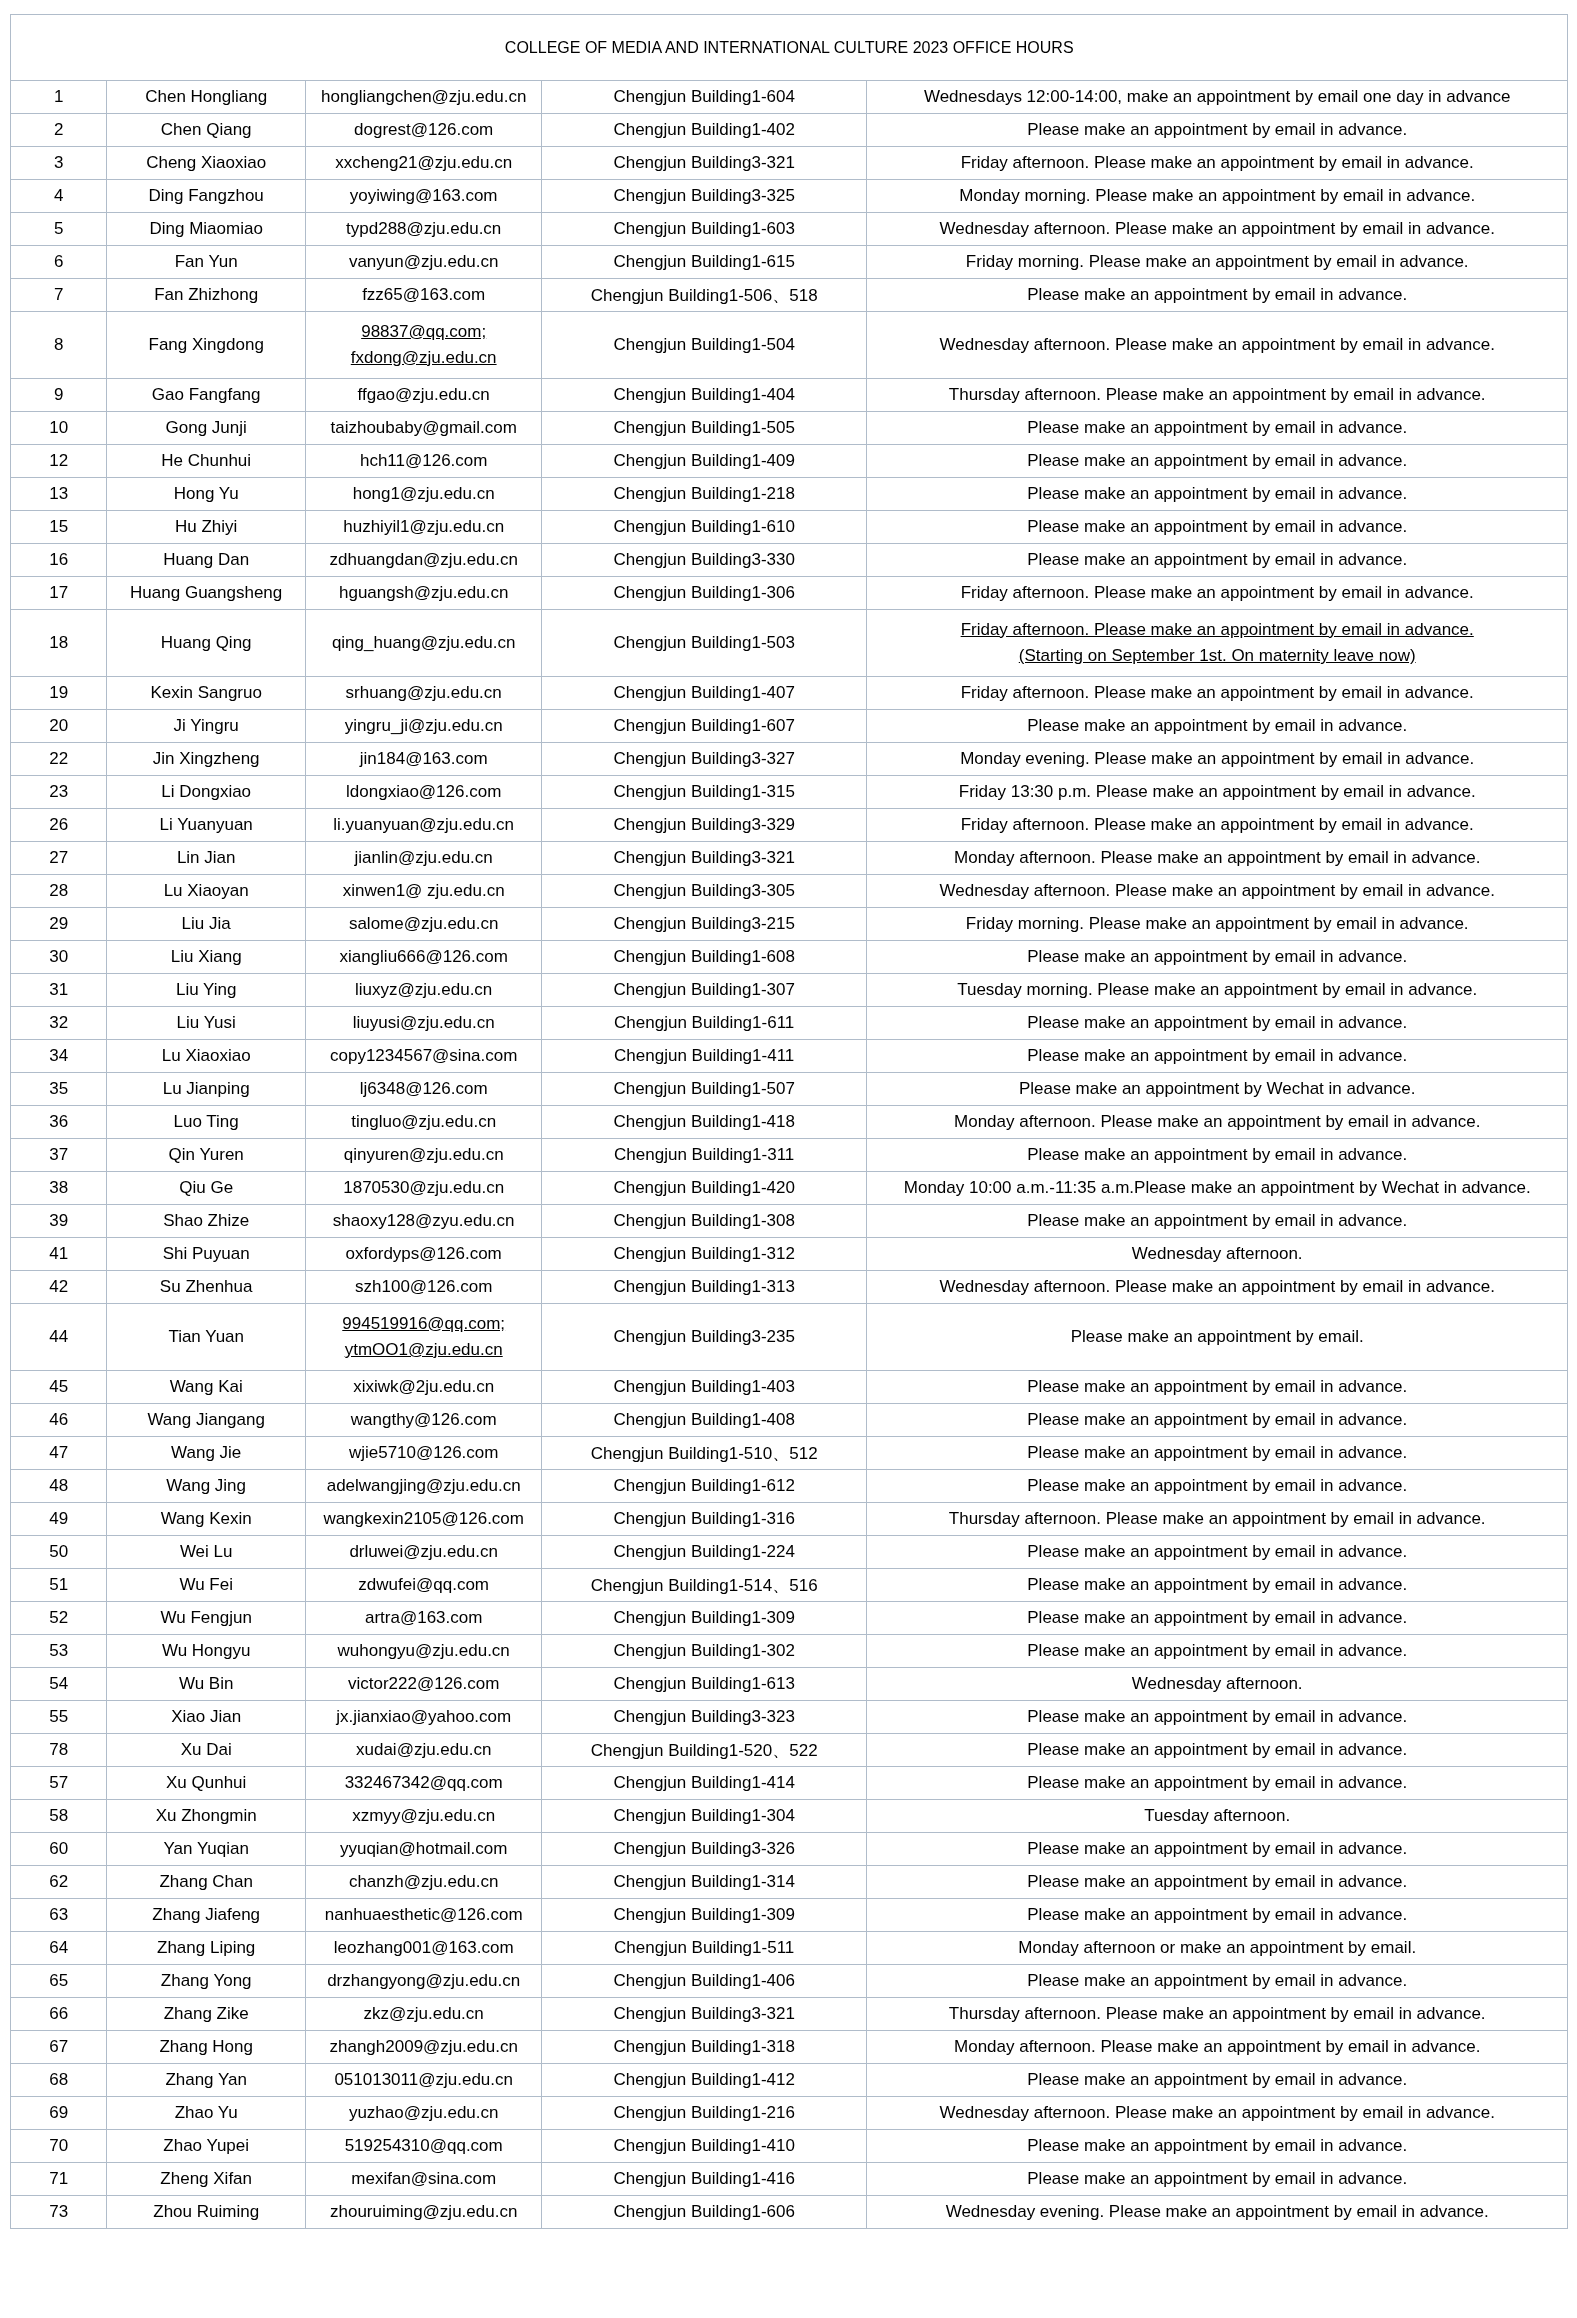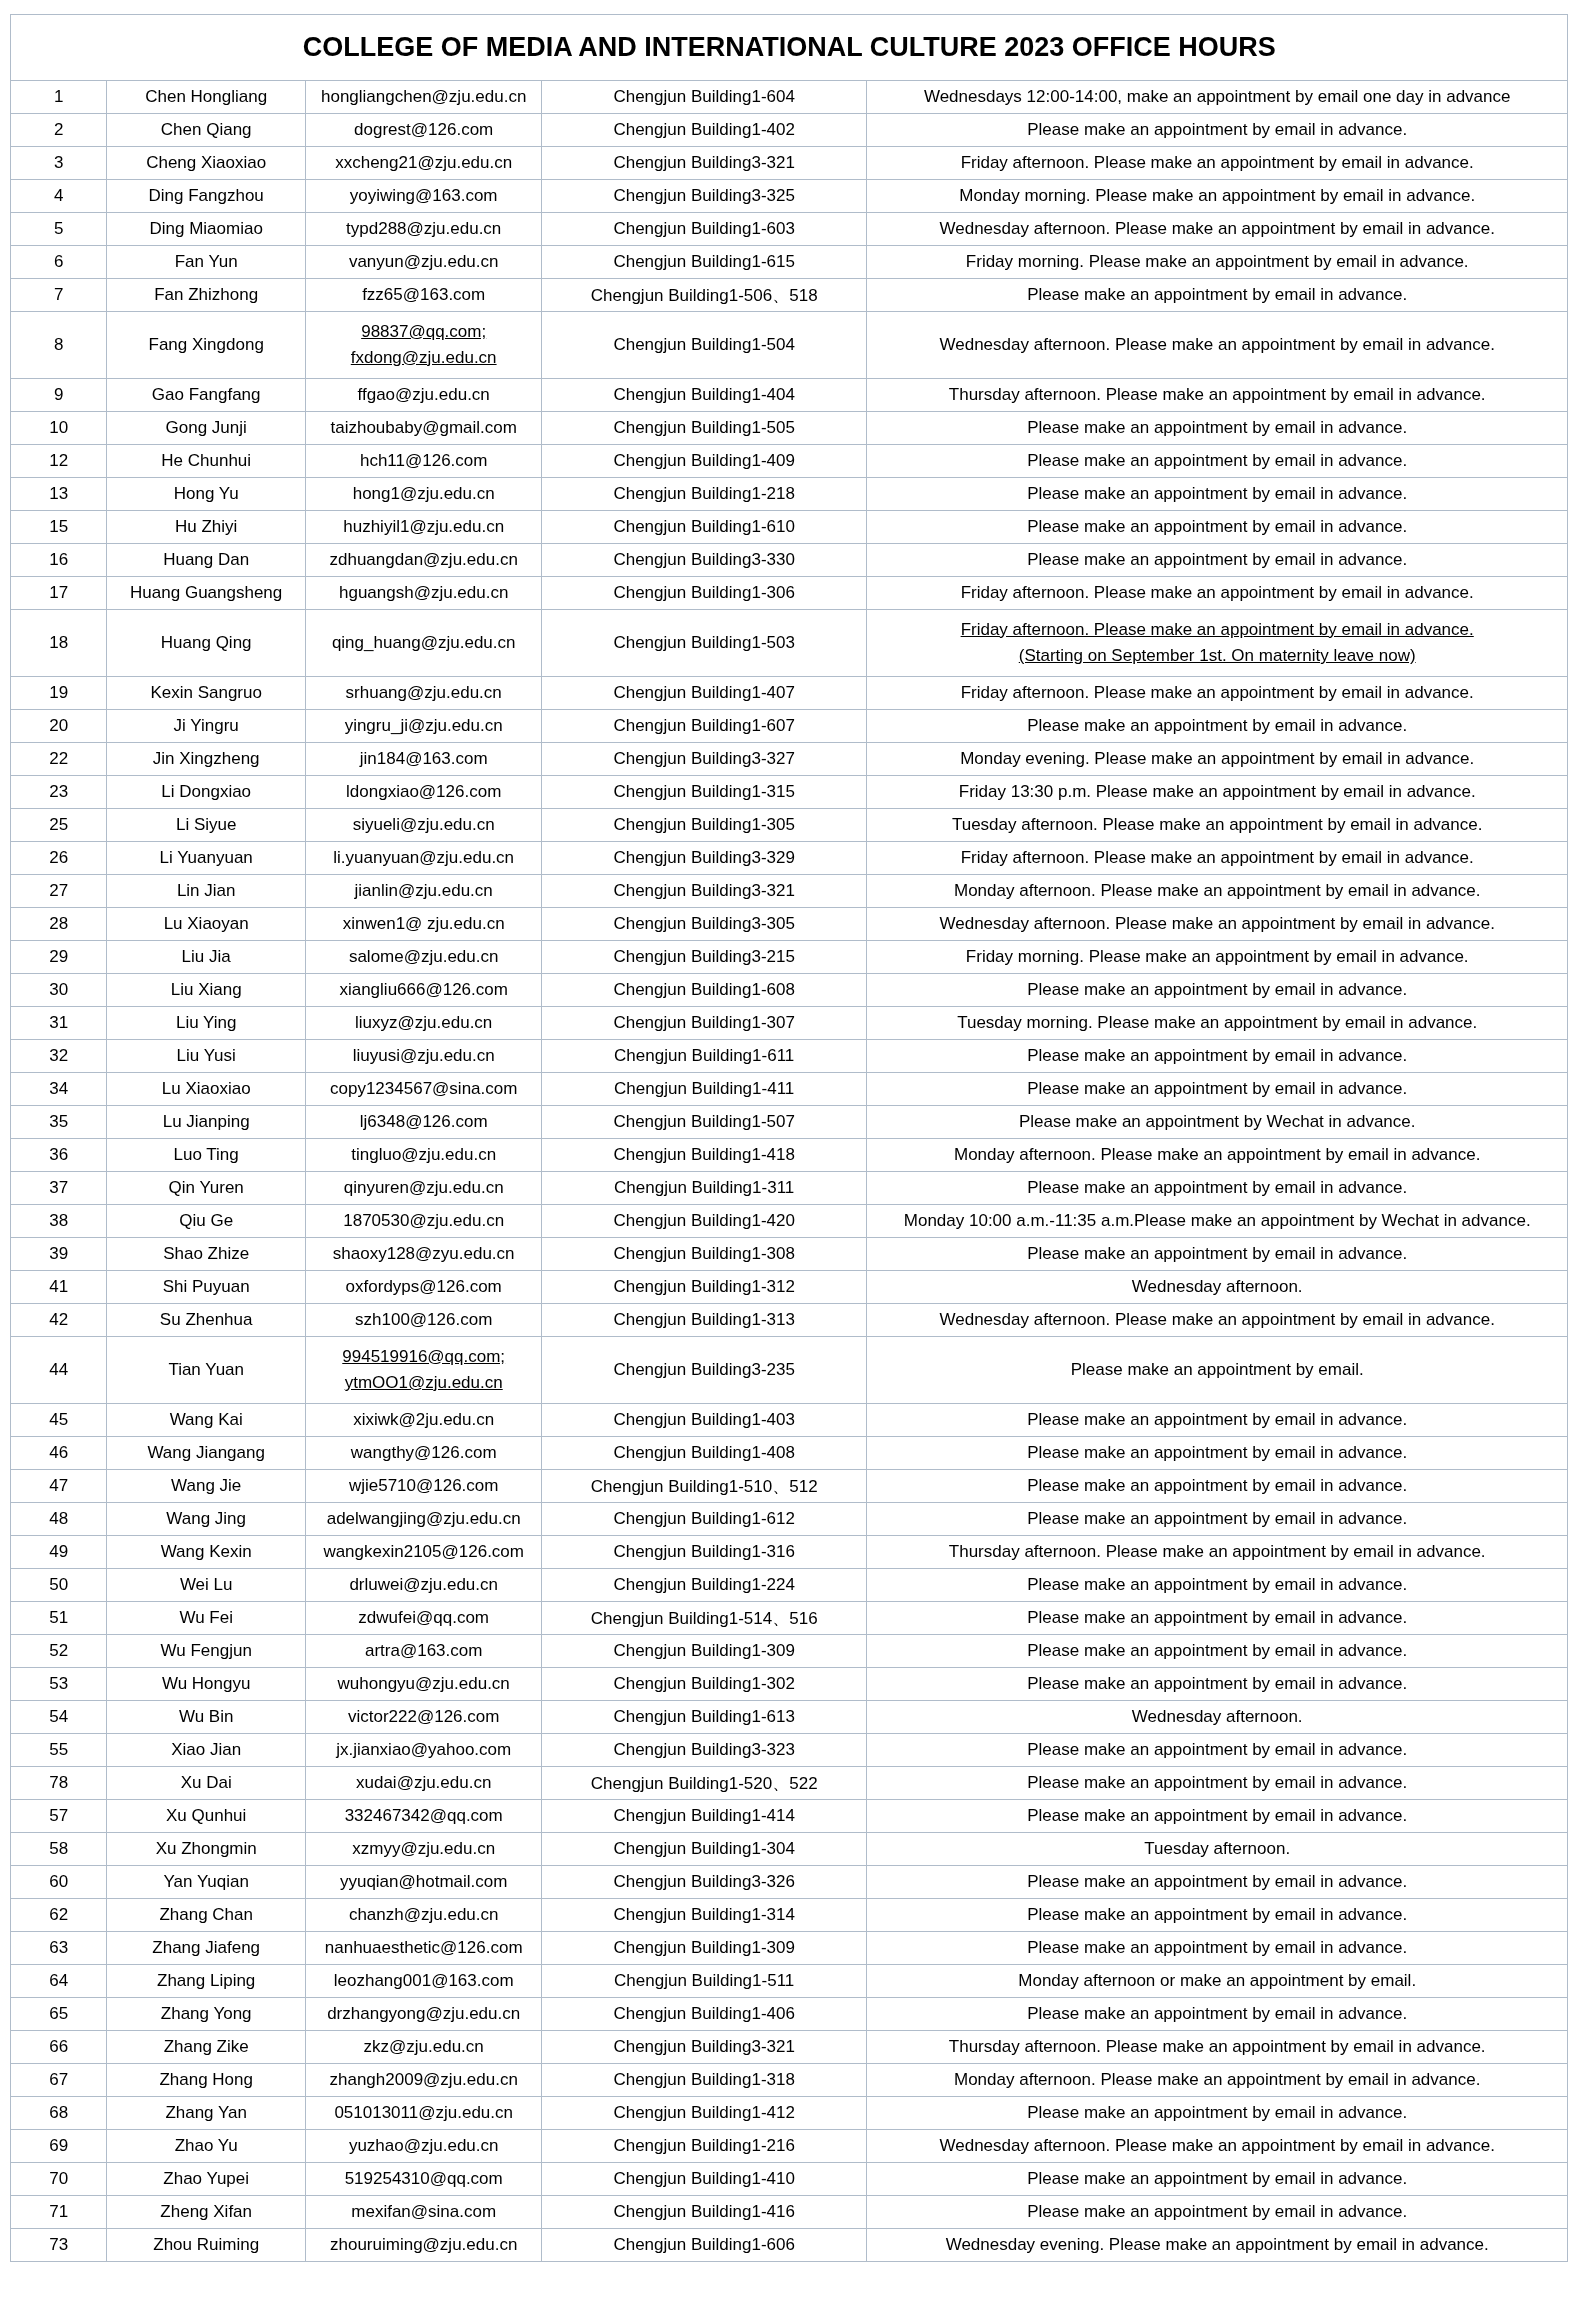--- a/index.html
+++ b/index.html
@@ -25,22 +25,22 @@
   .office-table th, .office-table td {
     border: 0.5px solid #b0bcca;
     text-align: center;
     vertical-align: middle;
     padding: 0 2.8px;
     overflow: hidden;
     color: #000;
   }
   .title-cell {
     height: 65px;
-    font-size: 27px;
-    font-weight: bold;
+    font-size: 16px;
+    font-weight: normal;
     letter-spacing: 0px;
   }
   tr.header-row th {
     height: 31px;
     font-size: 15.3px;
     font-weight: bold;
   }
   tbody td {
     height: 32px;
     font-size: 17px;
@@ -209,27 +209,20 @@
           <td>Monday evening. Please make an appointment by email in advance.</td>
         </tr>
         <tr>
           <td>23</td>
           <td>Li Dongxiao</td>
           <td>ldongxiao@126.com</td>
           <td>Chengjun Building1-315</td>
           <td>Friday 13:30 p.m. Please make an appointment by email in advance.</td>
         </tr>
         <tr>
-          <td>25</td>
-          <td>Li Siyue</td>
-          <td>siyueli@zju.edu.cn</td>
-          <td>Chengjun Building1-305</td>
-          <td>Tuesday afternoon. Please make an appointment by email in advance.</td>
-        </tr>
-        <tr>
           <td>26</td>
           <td>Li Yuanyuan</td>
           <td>li.yuanyuan@zju.edu.cn</td>
           <td>Chengjun Building3-329</td>
           <td>Friday afternoon. Please make an appointment by email in advance.</td>
         </tr>
         <tr>
           <td>27</td>
           <td>Lin Jian</td>
           <td>jianlin@zju.edu.cn</td>

